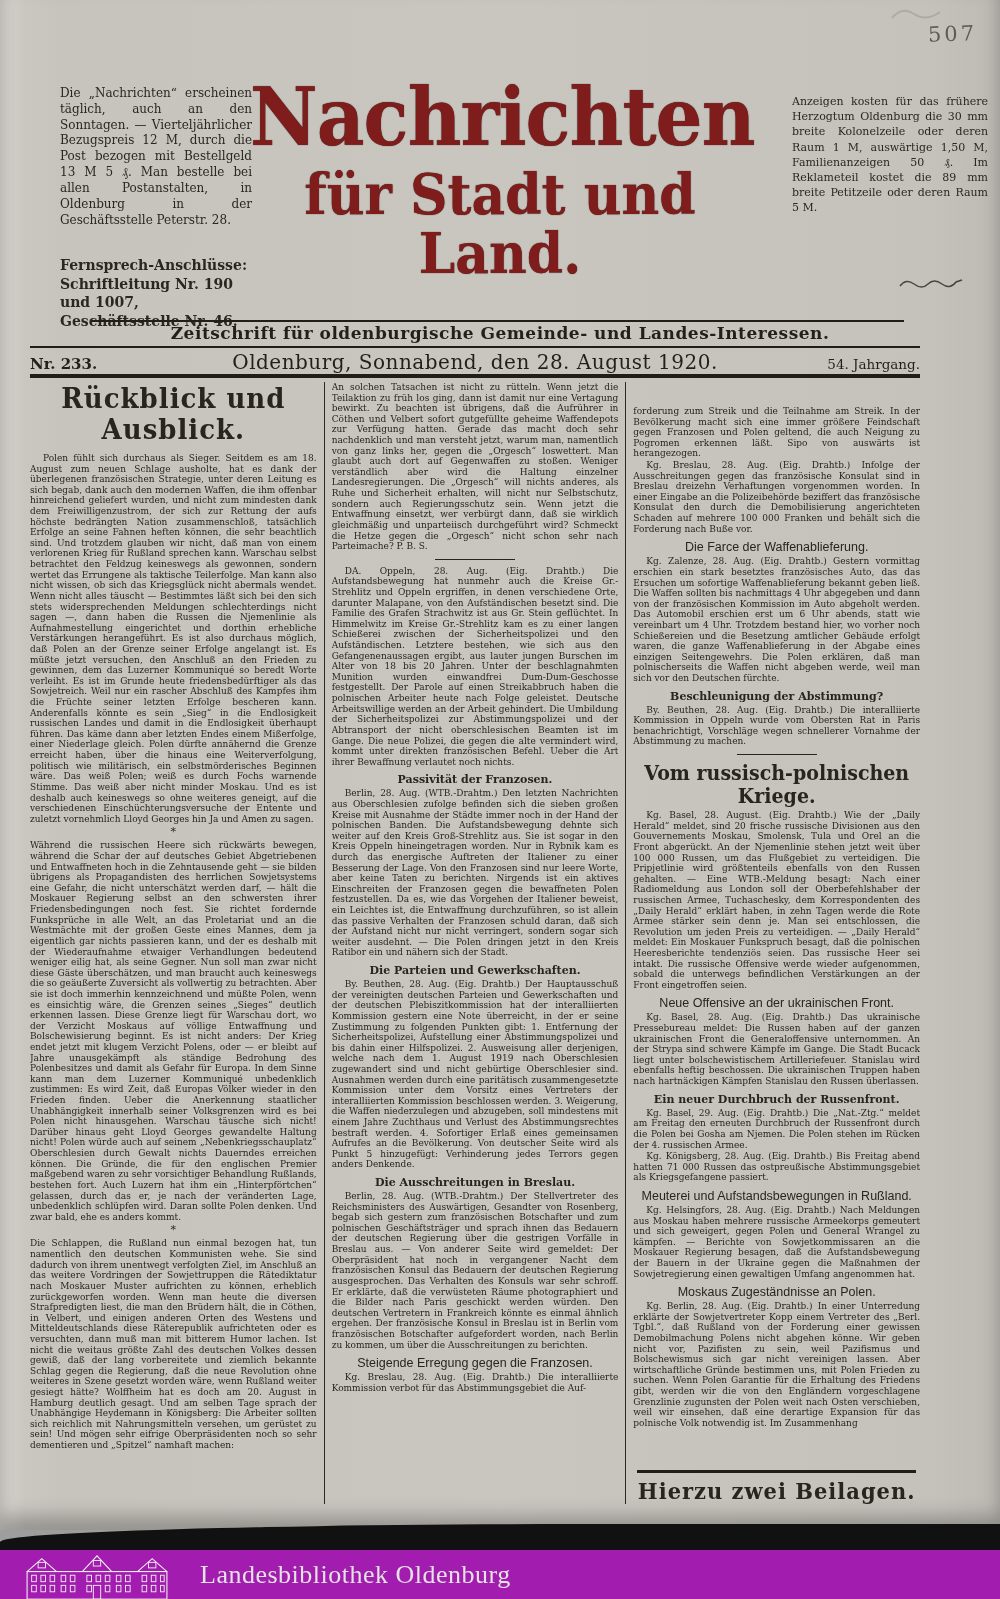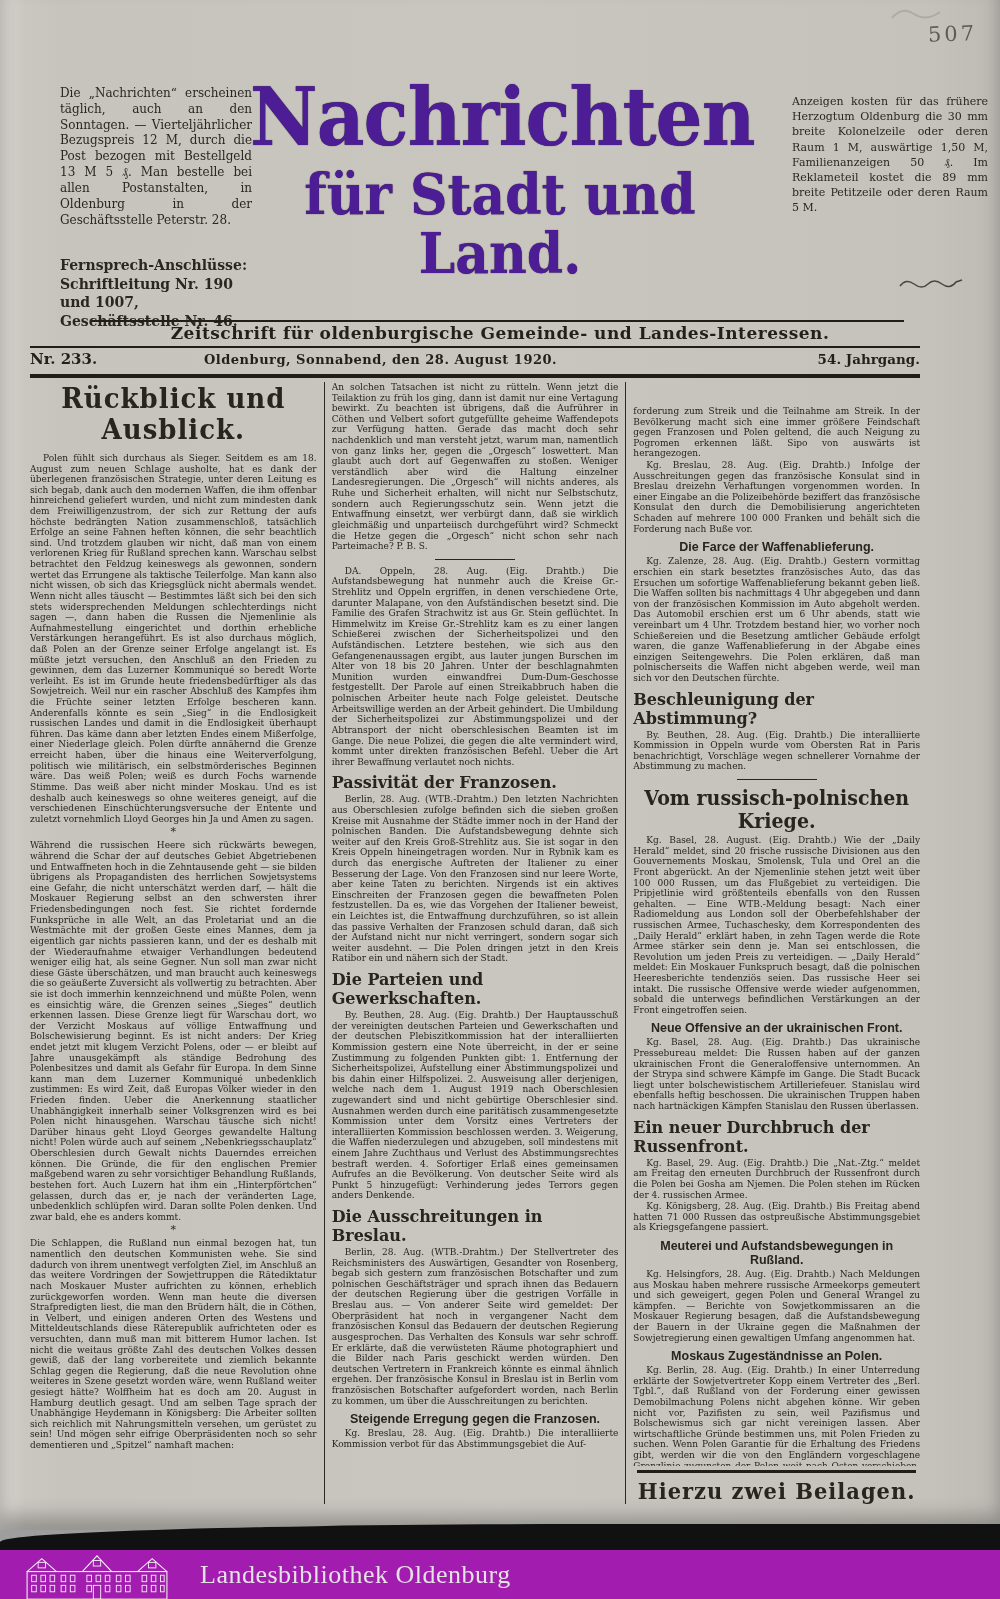--- a/index.html
+++ b/index.html
@@ -10,56 +10,56 @@
     box-shadow:inset 0 -14px 18px rgba(0,0,0,.25);}
   .pencil-note{position:absolute;top:22px;left:928px;font-size:21px;color:#5f5b52;
     letter-spacing:3px;transform:rotate(-2deg);font-family:"DejaVu Serif",serif;}
   .faint-mark{position:absolute;top:4px;left:888px;opacity:.38;}
 
   
   .masthead{position:absolute;top:80px;left:0;width:1000px;height:235px;}
   .mh-left{position:absolute;top:6px;left:60px;width:192px;color:#2b2620;}
   .mh-small{font-size:12px;line-height:1.32;text-align:justify;}
   .mh-phone{margin-top:28px;white-space:pre-line;font-weight:bold;font-size:14px;text-align:left;}
-  .mh-title{position:absolute;top:0;left:250px;width:500px;text-align:center;color:#4c1d95;}
+  .mh-title{position:absolute;top:0;left:250px;width:500px;text-align:center;color:#7f1d1d;}
   .title1{font-size:74px;font-weight:bold;line-height:1.0;transform:scaleY(1.08);
     text-shadow:0 0 1px #211d18;letter-spacing:-1px;}
   .title2{font-size:52px;font-weight:bold;line-height:1.05;margin-top:16px;
     transform:scaleY(1.06);text-shadow:0 0 1px #211d18;}
   .mh-right{position:absolute;top:14px;left:792px;width:196px;color:#2b2620;
     font-size:11px;line-height:1.38;text-align:justify;}
   .flourish{position:absolute;top:196px;left:898px;opacity:.8;}
 
   .rule{margin-left:30px;width:890px;background:#211d19;}
   .rule-thin{position:absolute;top:320px;height:2px;margin-left:92px;width:812px;}
   .rule-med{position:absolute;top:346px;height:2px;}
   .rule-thick{position:absolute;top:374px;height:4px;}
   .subtitle{position:absolute;top:323px;left:0;width:1000px;text-align:center;
     font-size:17px;font-weight:bold;color:#241f1a;letter-spacing:.5px;}
   .dateline{position:absolute;top:350px;left:30px;width:890px;display:flex;align-items:baseline;color:#241f1a;gap:14px;}
   .issue{font-weight:bold;font-size:15px;width:160px;}
-  .place-date{flex:1;text-align:left;font-weight:bold;font-size:13px;letter-spacing:.5px;}
-  .volume{width:160px;text-align:right;font-weight:bold;font-size:13.5px;}
+  .place-date{flex:1;text-align:center;font-weight:normal;font-size:20px;letter-spacing:.5px;}
+  .volume{width:160px;text-align:right;font-weight:normal;font-size:13.5px;}
 
   
   .columns{position:absolute;top:382px;left:30px;width:890px;height:1122px;display:flex;color:#29241e;}
   .col{width:287px;overflow:hidden;}
   .colrule{width:1px;background:#2b2722;margin:0 7px;}
   .col3{display:flex;flex-direction:column;}
   .col3-content{flex:1;overflow:hidden;margin-top:24px;}
   .blk.p{font-size:9px;line-height:1.18;text-align:justify;text-indent:13px;margin:0 0 1px;}
   .blk.p.noindent{text-indent:0;}
   .blk.star{text-align:center;font-size:11px;line-height:1.1;margin:2px 0;}
   .blk.rule{width:80px;border-top:1.5px solid #29241e;margin:7px auto 6px;}
   .blk.h1{font-size:26px;font-weight:bold;text-align:center;letter-spacing:1px;margin:2px 0 9px;
     transform:scaleY(1.05);}
   .blk.h2s{font-family:"Liberation Sans",sans-serif;font-size:19px;font-weight:700;text-align:center;margin:7px 0 4px;}
   .blk.h2f{font-size:19px;font-weight:bold;text-align:center;margin:7px 0 4px;transform:scaleY(1.05);}
-  .blk.h3s{font-family:"Liberation Sans",sans-serif;font-size:12.5px;font-weight:700;text-align:center;margin:6px 0 2px;}
-  .blk.h3f{font-size:16px;font-weight:bold;margin:6px 0 2px;}
+  .blk.h3s{font-family:"Liberation Sans",sans-serif;font-size:12.5px;font-weight:400;text-align:center;margin:6px 0 2px;}
+  .blk.h3f{font-size:11px;font-weight:bold;text-align:center;margin:6px 0 2px;}
   .beilagen-wrap{padding-top:4px;}
   .beilagen-rule{height:3px;background:#211d19;margin:0 4px 6px;}
   .beilagen{font-size:21px;font-weight:bold;text-align:center;letter-spacing:1px;transform:scaleY(1.05);}
 
   
   .scan-black{position:absolute;top:1524px;left:0;width:1000px;height:26px;background:#111;
     border-top-left-radius:60% 18px;}
   .lib-footer{position:absolute;top:1550px;left:0;width:1000px;height:49px;background:#a21caf;
     display:flex;align-items:center;}
   .lib-logo{margin-left:22px;margin-top:6px;}

